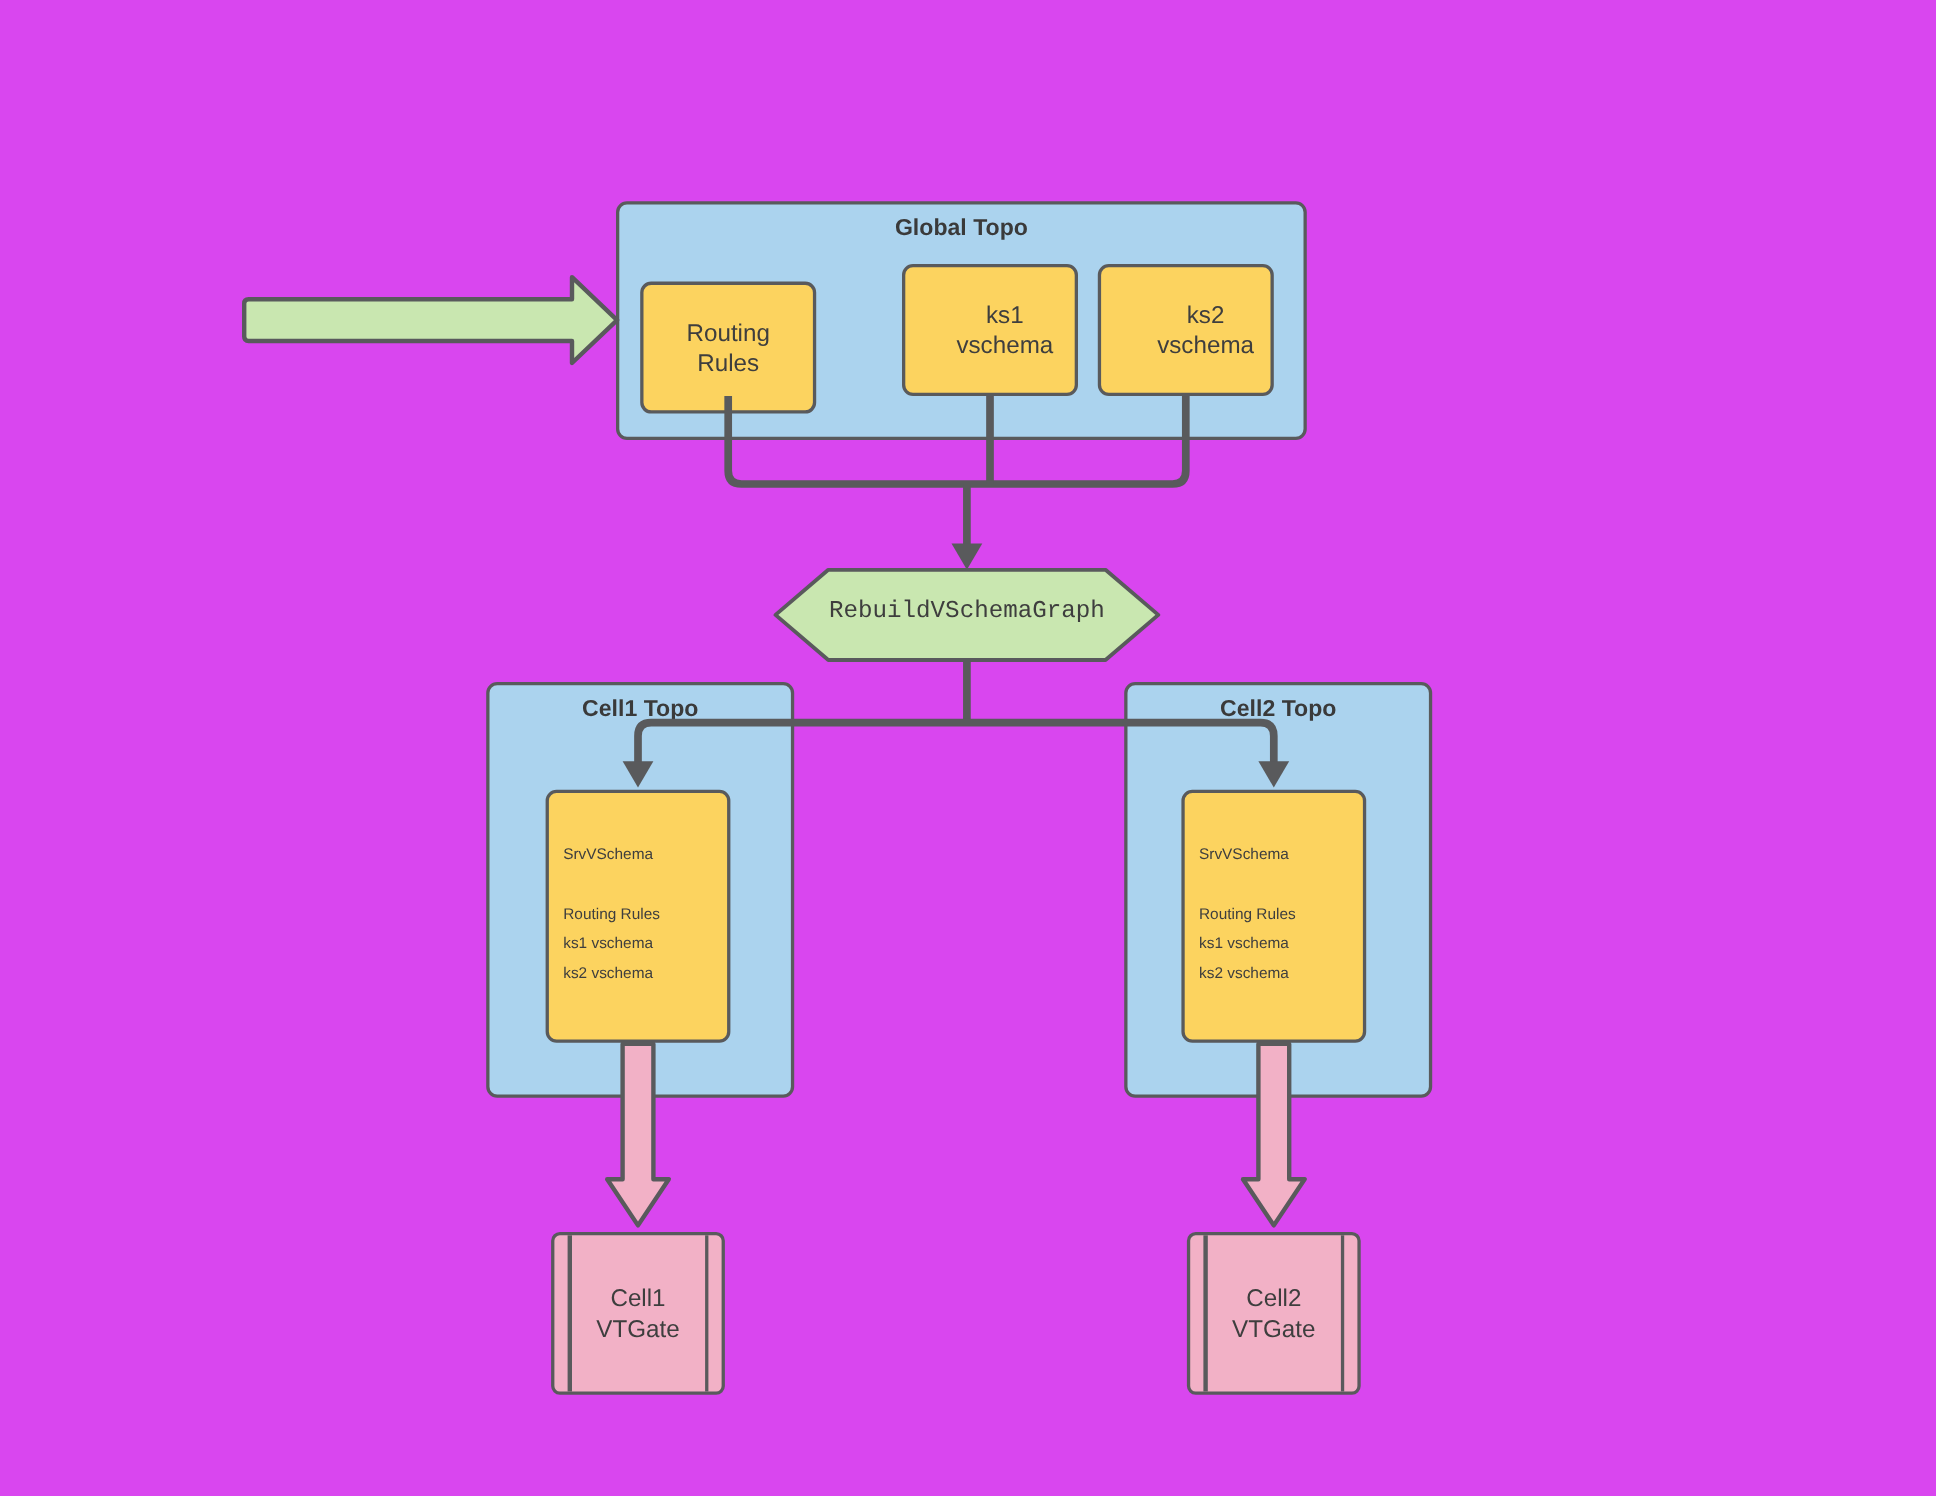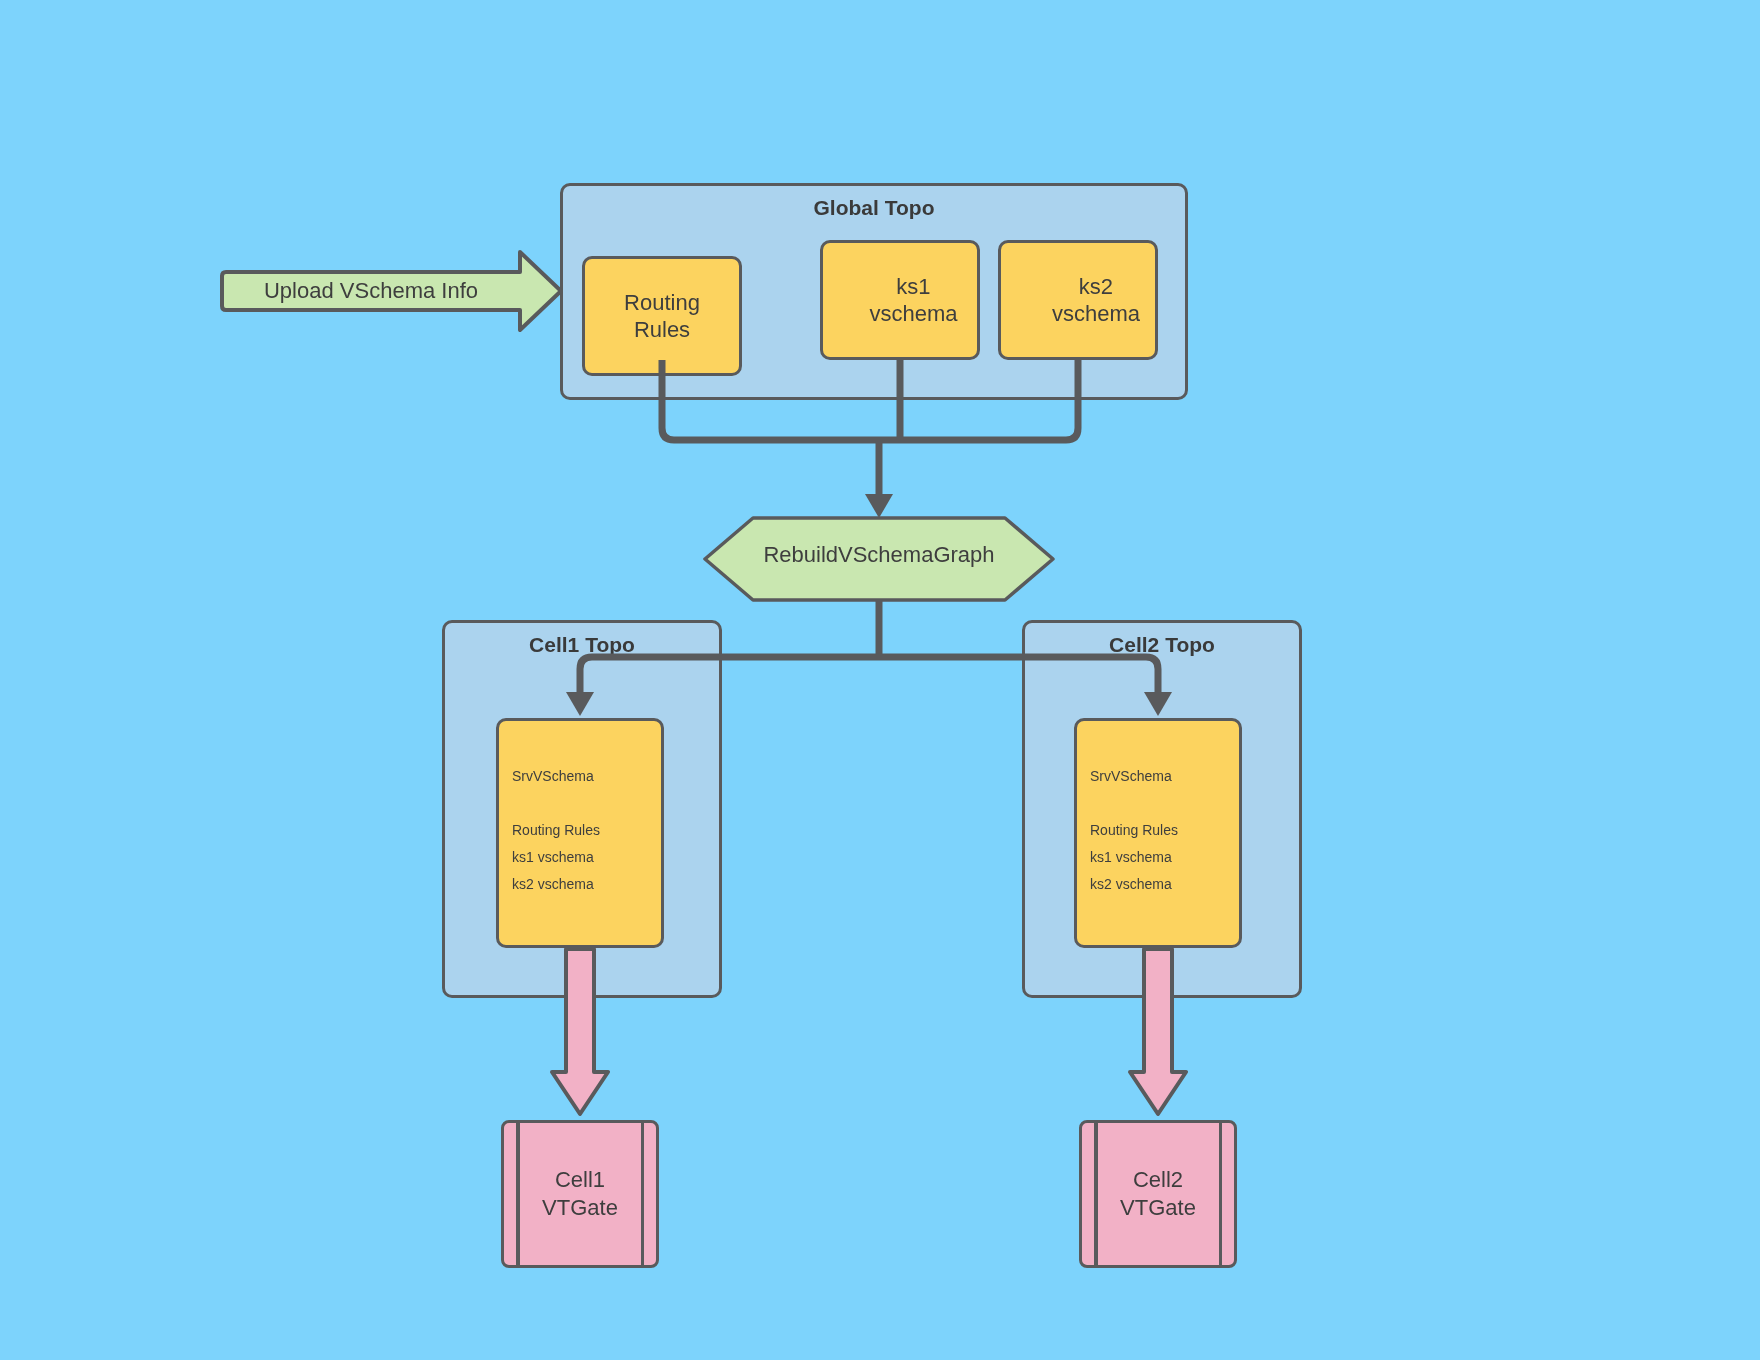--- a/index.html
+++ b/index.html
@@ -1,17 +1,17 @@
 <!DOCTYPE html>
 <html><head>
 <meta charset="utf-8">
 <style>
   html,body{margin:0;padding:0;background:#ffffff;}
   .canvas{
-    position:relative;width:1760px;height:1360px;background:#7dd3fc;overflow:hidden;
+    position:relative;width:1760px;height:1360px;background:#d946ef;overflow:hidden;
     font-family:"Liberation Sans", sans-serif;color:#3e3e3e;
   }
   .abs{position:absolute;box-sizing:border-box;}
   .node{
     border:3.5px solid #595a5c;border-radius:10px;
     display:flex;align-items:center;justify-content:center;
     text-align:center;white-space:pre-line;font-size:22px;line-height:27px;
   }
   .container-box{
     background:#abd3ee;border:3.5px solid #595a5c;border-radius:10px;
@@ -97,17 +97,16 @@
     <polygon points="580,716 566,692 594,692" fill="#595a5c"></polygon>
     <polygon points="1158,716 1144,692 1172,692" fill="#595a5c"></polygon>
 
     <path d="M226 272 L520 272 L520 252 L561 291 L520 330 L520 310 L226 310 Q222 310 222 306 L222 276 Q222 272 226 272 Z" fill="#c9e7b0" stroke="#595a5c" stroke-width="4" stroke-linejoin="round"></path>
 
     <path d="M566 949 L566 1072 L552 1072 L580 1114 L608 1072 L594 1072 L594 949 Z" fill="#f2b1c6" stroke="#595a5c" stroke-width="4" stroke-linejoin="round"></path>
     <path d="M1144 949 L1144 1072 L1130 1072 L1158 1114 L1172 1072 L1172 1072 L1186 1072 L1172 949 L1172 949 Z" fill="none" stroke="none"></path>
     <path d="M1144 949 L1144 1072 L1130 1072 L1158 1114 L1186 1072 L1172 1072 L1172 949 Z" fill="#f2b1c6" stroke="#595a5c" stroke-width="4" stroke-linejoin="round"></path>
   </svg>
 
-  <div class="abs label-layer text-layer" style="left:222px;top:270px;width:298px;height:42px;">Upload VSchema Info</div>
 
-  <div class="abs label-layer text-layer" style="left:705px;top:518px;width:348px;height:74px;">RebuildVSchemaGraph</div>
+  <div class="abs label-layer text-layer" style="left:705px;top:518px;width:348px;height:74px;font-family:Liberation Mono, monospace;">RebuildVSchemaGraph</div>
 
 </div>
 
 </body></html>

